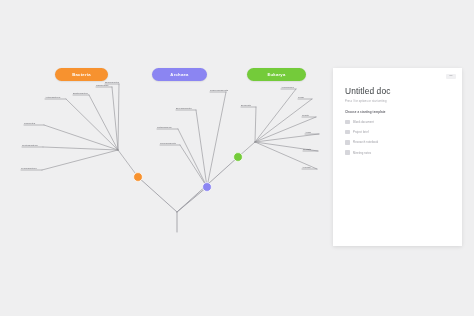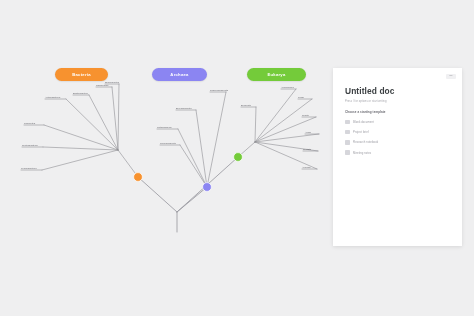--- a/index.html
+++ b/index.html
@@ -104,21 +104,21 @@
     font-size: 2.6px;
     display: flex;
     align-items: center;
     justify-content: center;
     letter-spacing: 0.1px;
   }
 
   #doc-title {
     font-size: 8.4px;
     color: #3c4043;
-    font-weight: bold;
+    font-weight: normal;
     letter-spacing: 0.1px;
     margin-top: 7px;
   }
 
   #doc-subtitle {
     font-size: 2.7px;
     color: #a7a7ad;
     margin-top: 3.5px;
     letter-spacing: 0.06px;
   }

